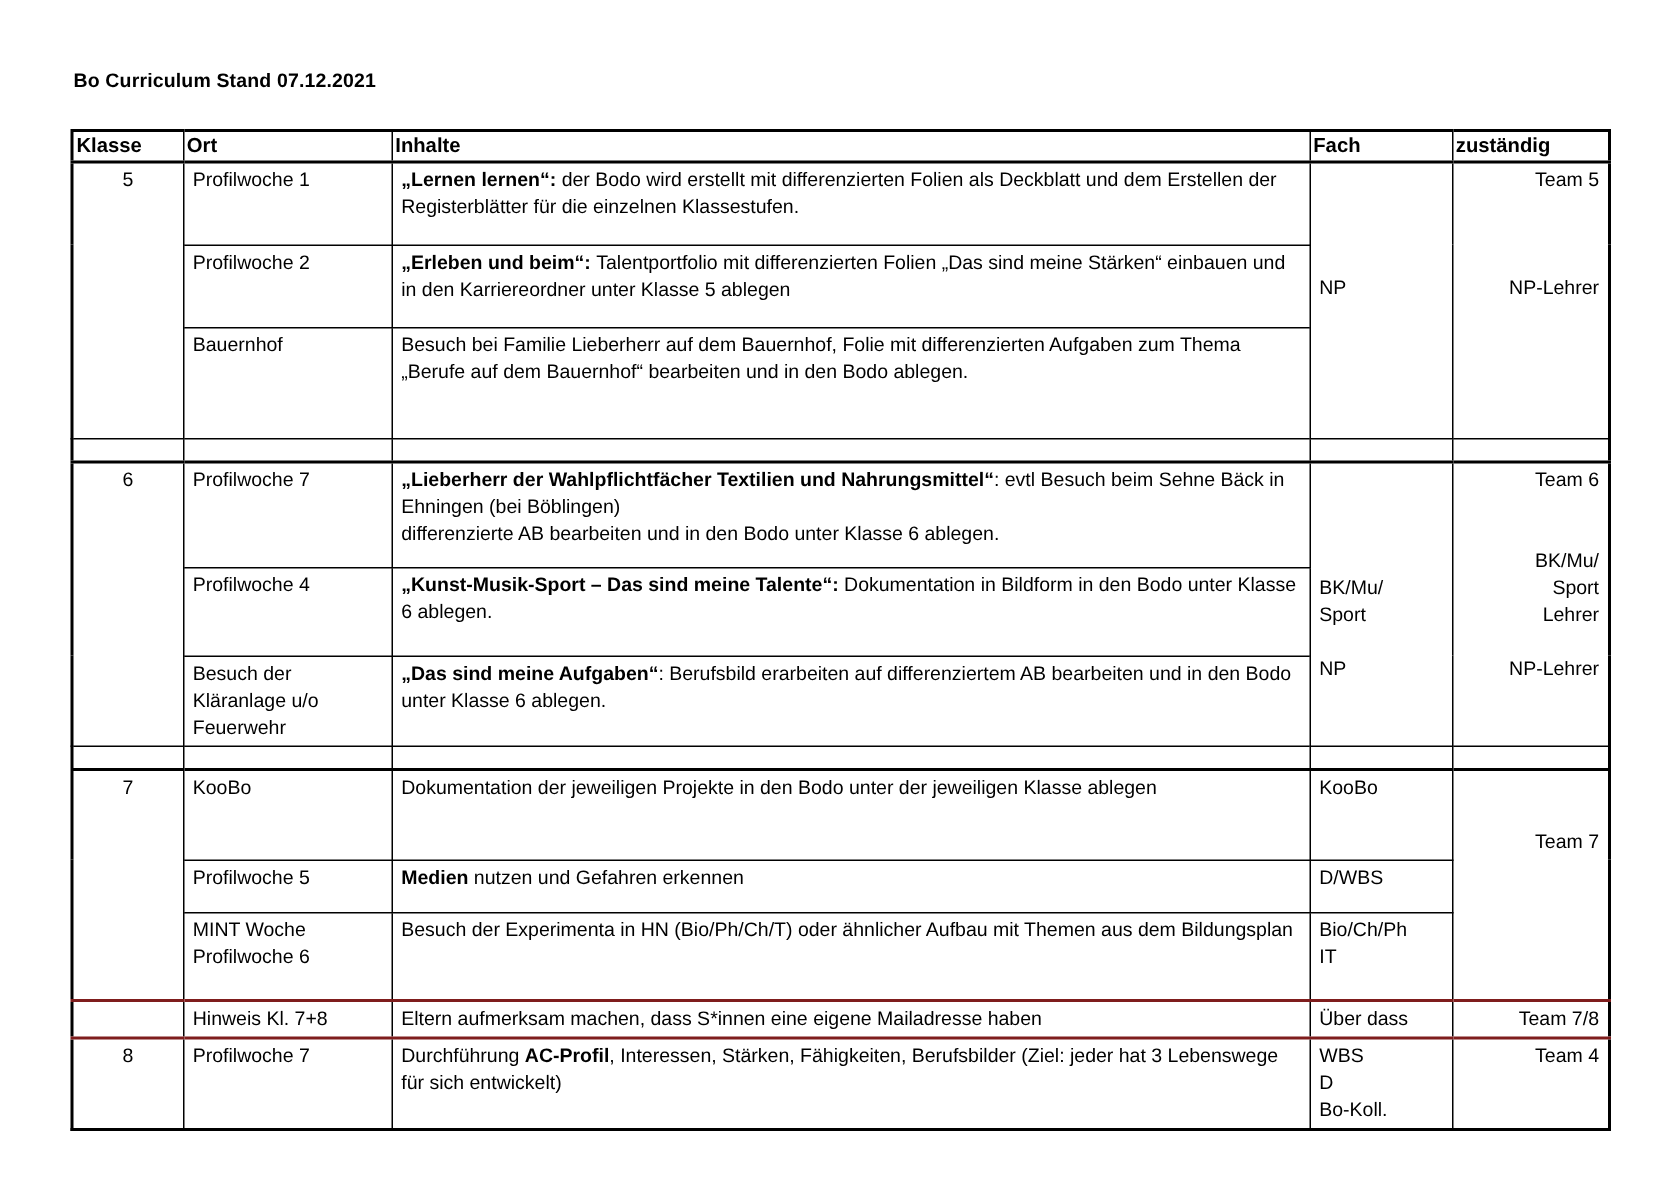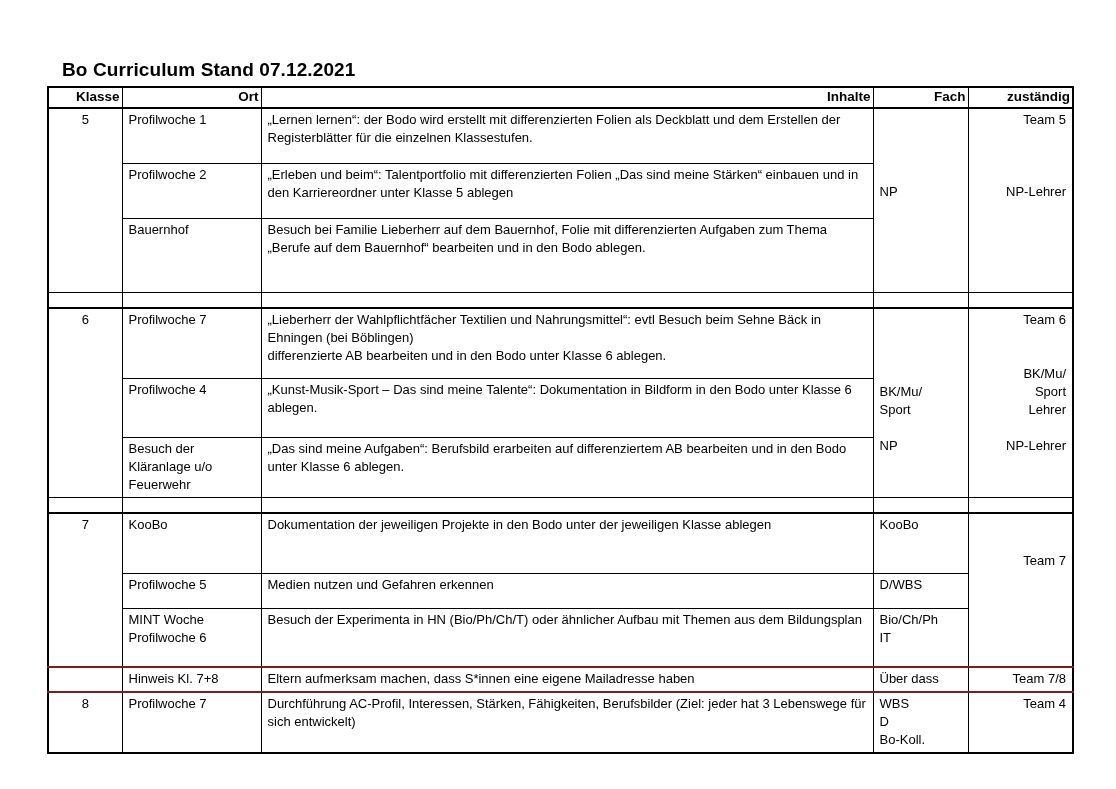--- a/index.html
+++ b/index.html
@@ -6,21 +6,21 @@
   .page {
     position:relative;
     width:1116px; height:789px;
     background:#ffffff;
     font-family:"Liberation Sans", sans-serif;
     color:#000;
     overflow:hidden;
   }
   .doc-title {
     position:absolute; left:47px; top:44px;
-    font-size:19px; font-weight:bold; margin:15px;
+    font-size:13px; font-weight:bold; margin:2px;
     letter-spacing:0.1px;
   }
   table.curriculum {
     position:absolute; left:47px; top:86px;
     width:1025px;
     border-collapse:collapse;
     table-layout:fixed;
     border:2px solid #000;
   }
   th, td {
@@ -28,28 +28,28 @@
     vertical-align:top;
     font-size:13px;
     line-height:18px;
     padding:2px 6px 3px 6px;
     white-space:pre-line;
     overflow:hidden;
   }
   thead th {
     font-size:13.5px;
     font-weight:bold;
-    text-align:right;
+    text-align:left;
     padding:0 2px 1px 2px;
     border-top:2px solid #000;
     border-bottom:2px solid #000;
   }
   td.klasse {text-align:center; padding-left:2px; padding-right:2px;}
   td.zust  {padding-left:8px;text-align:right;}
-  .b {font-weight:normal;}
+  .b {font-weight:bold;}
   tr.h19{height:19px} tr.h55{height:55px} tr.h74{height:74px}
   tr.h16{height:16px} tr.h70{height:70px} tr.h59{height:59px}
   tr.h60{height:60px} tr.h35{height:35px} tr.h21{height:21px}
   tr.h61{height:61px}
   tr.spacer td {border-bottom:2px solid #000;}
   tr.thick-top td {border-top:2px solid #7f1d1d;}
 </style>
 </head>
 <body>
 

